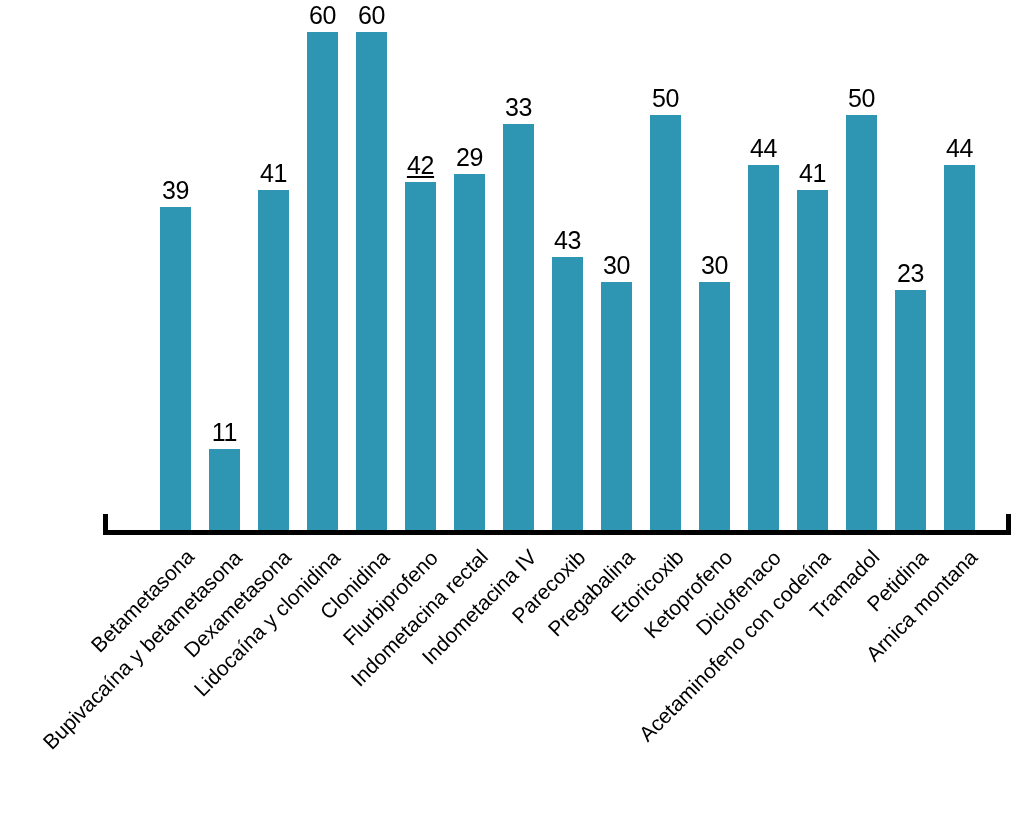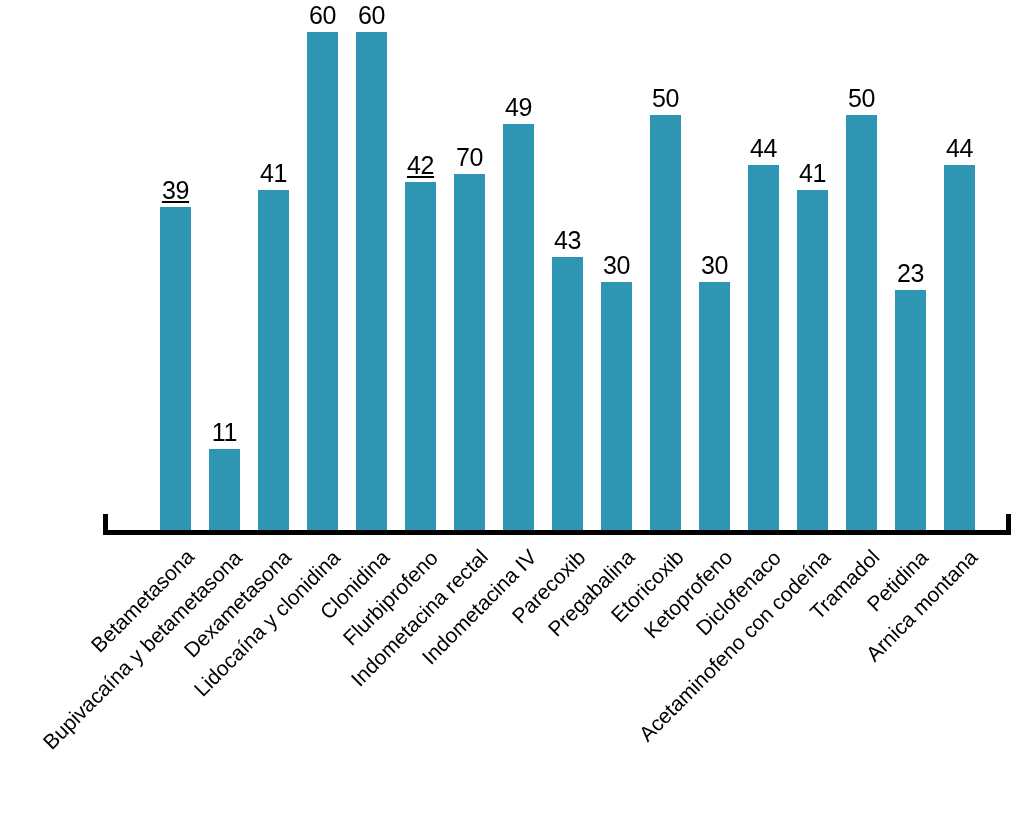--- a/index.html
+++ b/index.html
@@ -103,21 +103,21 @@
   .tick-label > span { direction: ltr; unicode-bidi: embed; }
 </style>
 </head>
 <body>
 
 <div id="chart-root">
 
   <div id="plot-area">
 
     <div class="bar-group" style="left:160px;">
-      <div class="bar-value-label" style="bottom:329px;text-decoration:underline;">39</div>
+      <div class="bar-value-label" style="bottom:329px;">39</div>
       <div class="bar" style="height:325px;"></div>
     </div>
 
     <div class="bar-group" style="left:209px;">
       <div class="bar-value-label" style="bottom:87px;">11</div>
       <div class="bar" style="height:83px;"></div>
     </div>
 
     <div class="bar-group" style="left:258px;">
       <div class="bar-value-label" style="bottom:346px;">41</div>
@@ -133,26 +133,26 @@
       <div class="bar-value-label" style="bottom:504px;">60</div>
       <div class="bar" style="height:500px;"></div>
     </div>
 
     <div class="bar-group" style="left:405px;">
       <div class="bar-value-label" style="bottom:354px;text-decoration:underline;">42</div>
       <div class="bar" style="height:350px;"></div>
     </div>
 
     <div class="bar-group" style="left:454px;">
-      <div class="bar-value-label" style="bottom:362px;">70</div>
+      <div class="bar-value-label" style="bottom:362px;">29</div>
       <div class="bar" style="height:358px;"></div>
     </div>
 
     <div class="bar-group" style="left:503px;">
-      <div class="bar-value-label" style="bottom:412px;">49</div>
+      <div class="bar-value-label" style="bottom:412px;">33</div>
       <div class="bar" style="height:408px;"></div>
     </div>
 
     <div class="bar-group" style="left:552px;">
       <div class="bar-value-label" style="bottom:279px;">43</div>
       <div class="bar" style="height:275px;"></div>
     </div>
 
     <div class="bar-group" style="left:601px;">
       <div class="bar-value-label" style="bottom:254px;">30</div>

